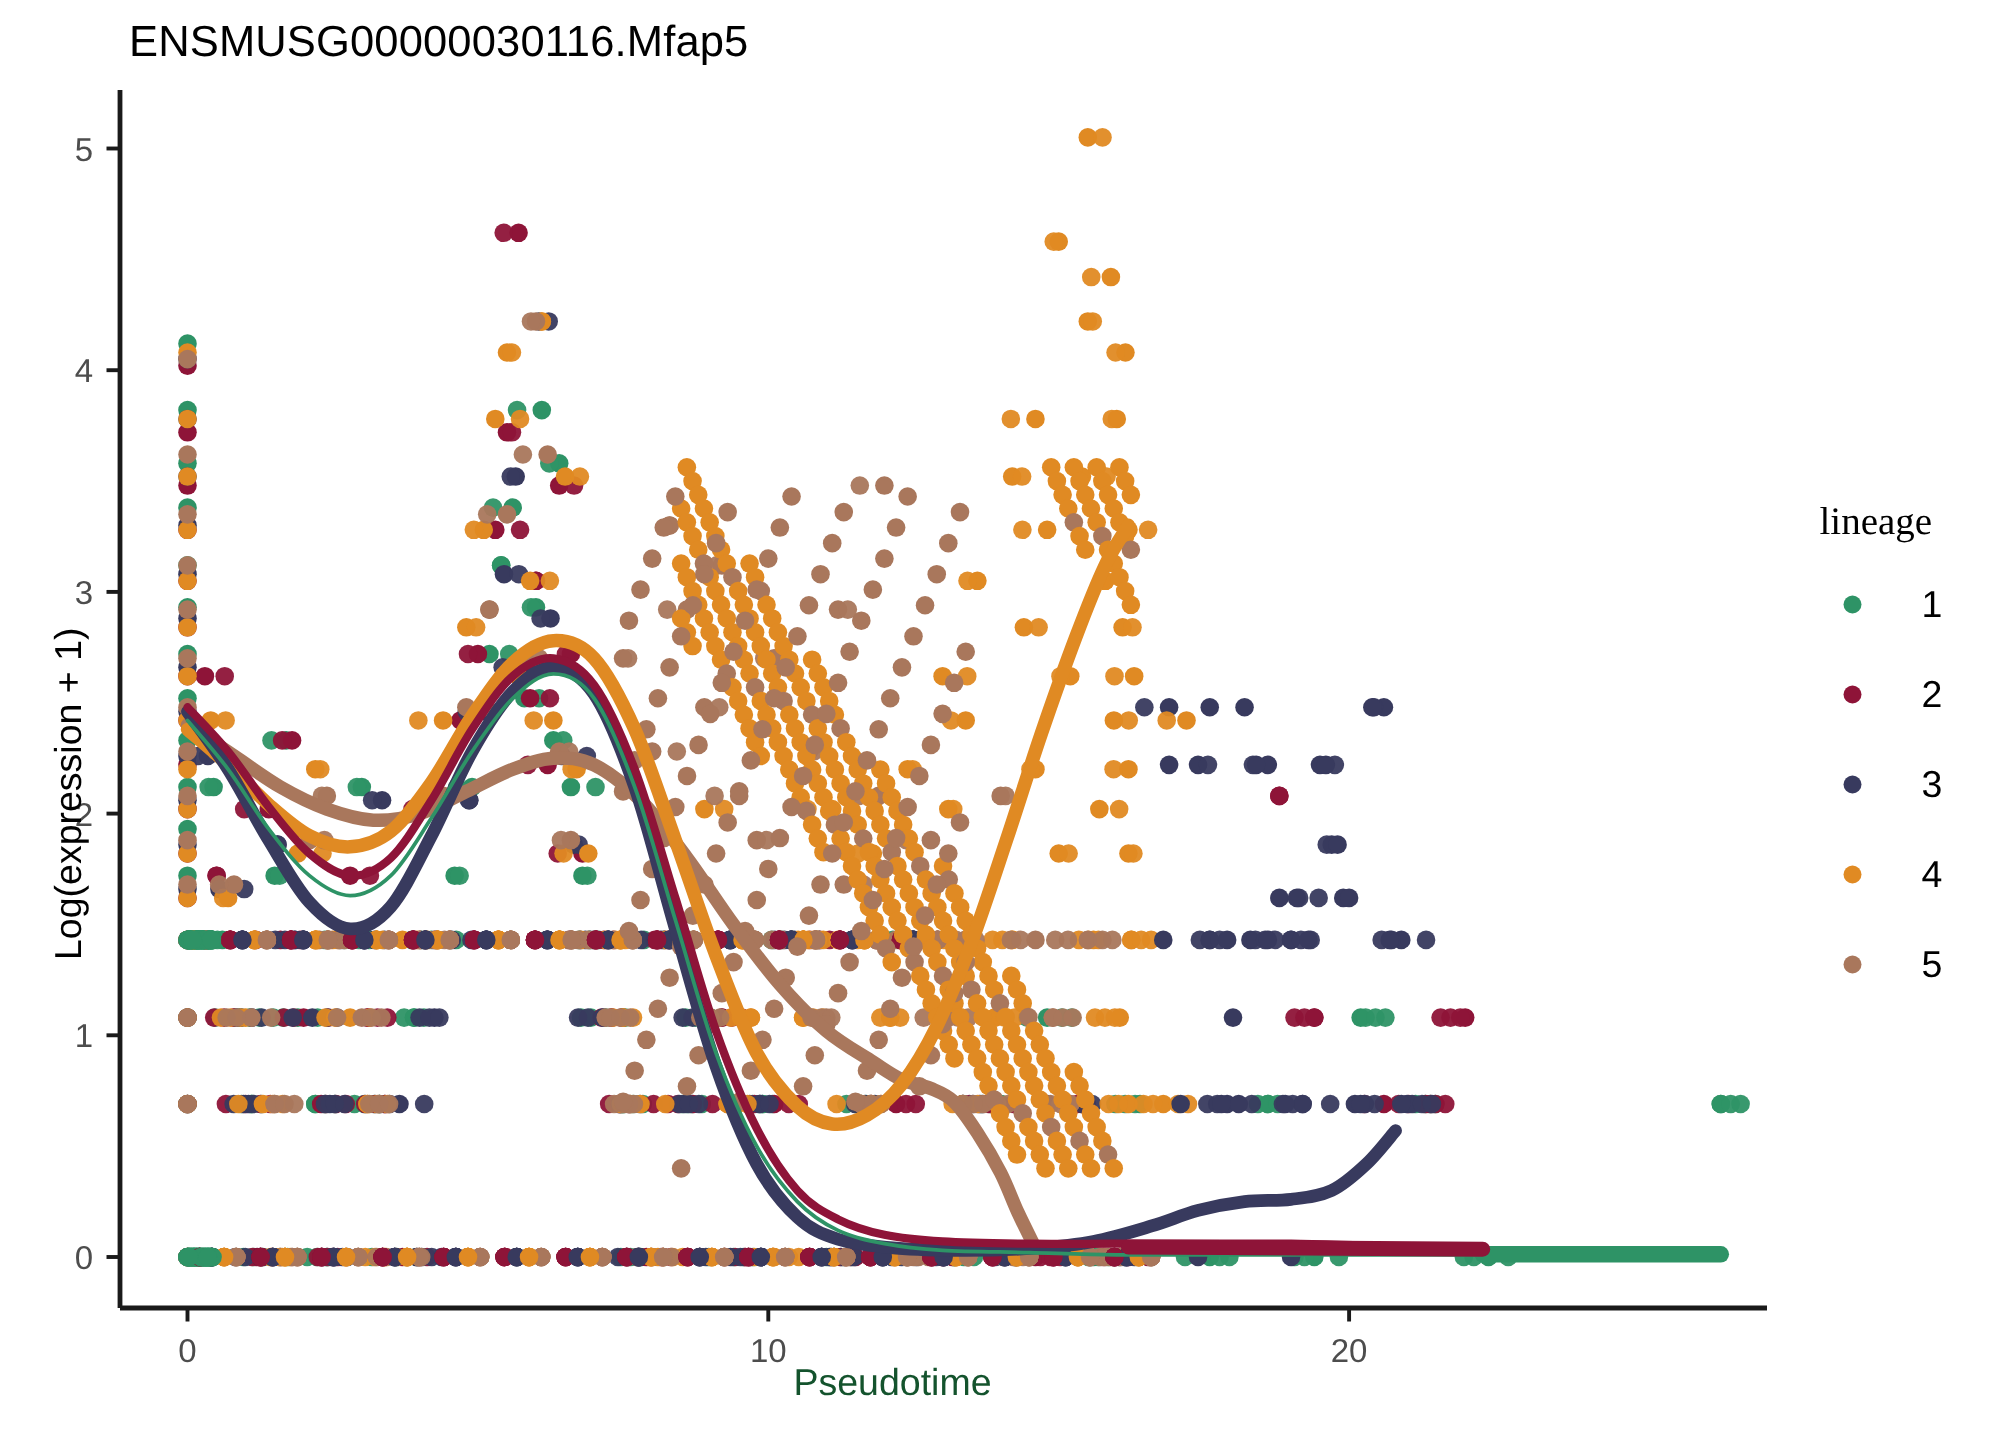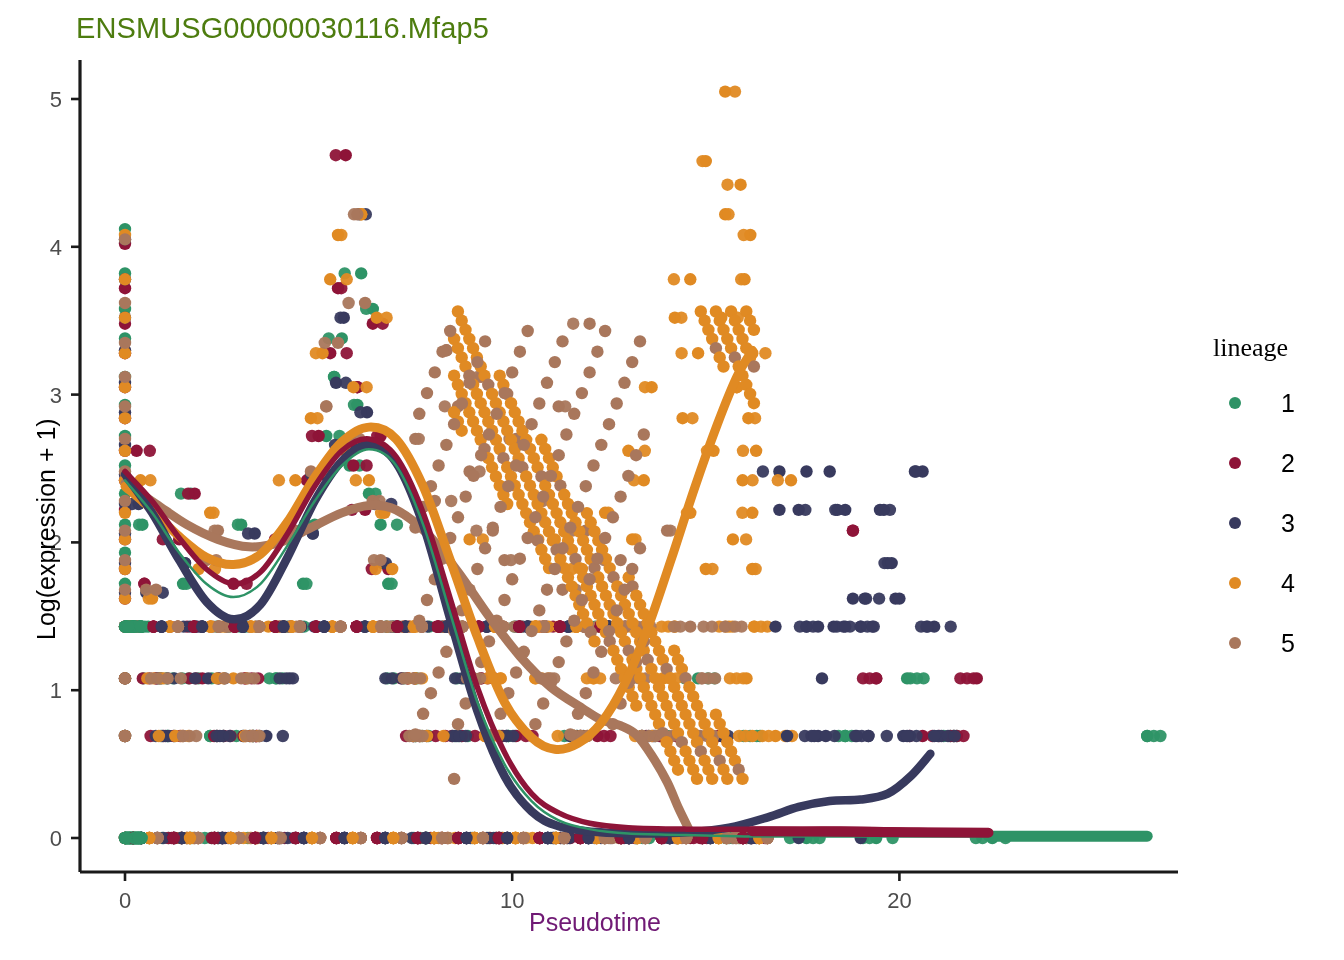--- a/index.html
+++ b/index.html
@@ -3,36 +3,36 @@
 <meta charset="utf-8">
 <style>
   html,body{margin:0;padding:0;}
   body{
     width:1344px;height:960px;background:#ffffff;
     font-family:"Liberation Sans", sans-serif;
     overflow:hidden;
   }
   #root{position:relative;width:1344px;height:960px;}
   .plot-title{
-    position:absolute;left:76px;top:12px;
-    font-size:29px;color:#4d7c0f;letter-spacing:0.1px;white-space:nowrap;text-align:right;
+    position:absolute;left:86px;top:12px;
+    font-size:29px;color:#000000;letter-spacing:0.1px;white-space:nowrap;text-align:right;
   }
   .ylab{
     position:absolute;left:0;top:0;width:38px;height:960px;
   }
   .ylab span{
     position:absolute;
     transform:rotate(-90deg);
     transform-origin:left top;
     left:32px;top:640px;
     font-size:25px;color:#000;white-space:nowrap;
   }
   .xlab{
     position:absolute;left:0;top:908px;width:1190px;text-align:center;
-    font-size:25px;color:#701a75;
+    font-size:25px;color:#14532d;
   }
   .tick-text{font-size:22px;fill:#4d4d4d;}
   .axis-line{stroke:#1a1a1a;stroke-width:3.2;fill:none;}
   .tick-mark{stroke:#1a1a1a;stroke-width:2.6;}
   .legend-title{
     position:absolute;left:1213px;top:333px;font-size:26px;color:#000;font-family:Liberation Serif, serif;
   }
   .legend-row{
     position:absolute;left:1213px;display:flex;align-items:center;height:30px;
   }

